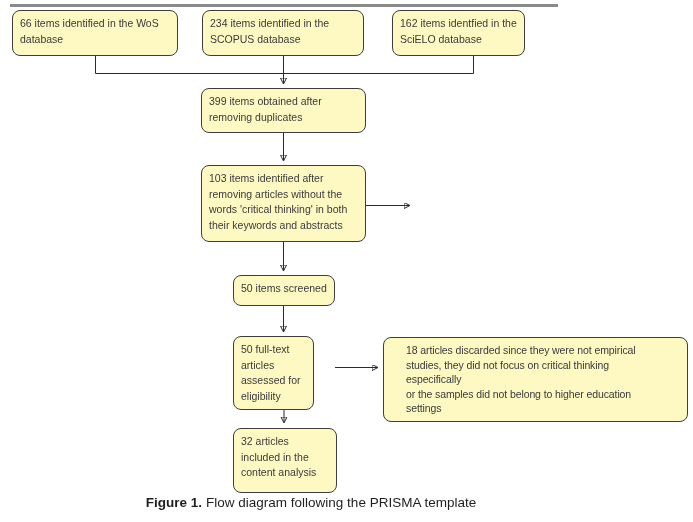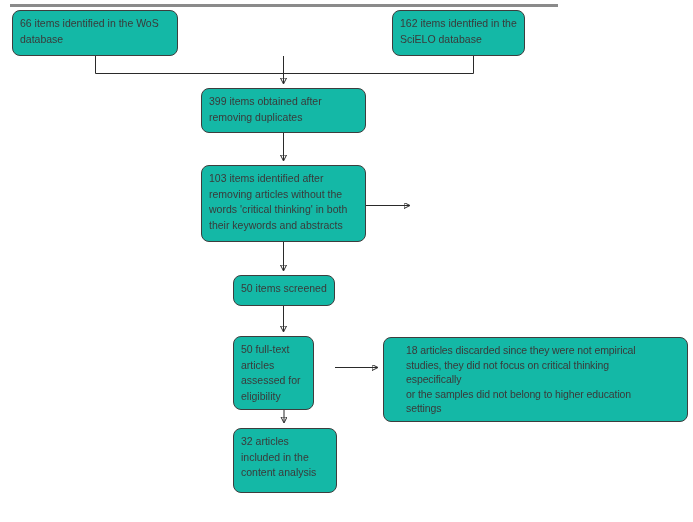--- a/index.html
+++ b/index.html
@@ -33,21 +33,21 @@
   }
   svg.connectors path {
     stroke: #2a2a2a;
     stroke-width: 1;
     fill: none;
   }
   .node {
     position: absolute;
     z-index: 2;
     box-sizing: border-box;
-    background: #14b8a6;
+    background: #fef9c3;
     border: 1px solid #3d3d3d;
     border-radius: 8px;
     padding: 5px 7px;
     color: #3a3a3a;
     font-size: 10.5px;
     line-height: 15.5px;
   }
   .node span {
     white-space: pre-line;
     display: block;
@@ -94,20 +94,24 @@
     <path d="M283.5,306 V331" marker-end="url(#arrow)"></path>
     <path d="M335,367.5 H377" marker-end="url(#arrow)"></path>
     <path d="M284,397 V422" marker-end="url(#arrow)"></path>
   </svg>
 
   <div class="node" style="left:12px;  top:10px;  width:166px; min-height:46px;">
     <span>66 items identified in the WoS
 database</span>
   </div>
 
+  <div class="node" style="left:202px; top:10px;  width:162px; min-height:46px;">
+    <span>234 items identified in the
+SCOPUS database</span>
+  </div>
 
   <div class="node" style="left:392px; top:10px;  width:133px; min-height:46px;">
     <span>162 items identfied in the
 SciELO database</span>
   </div>
 
   <div class="node" style="left:201px; top:88px;  width:165px; min-height:45px;">
     <span>399 items obtained after
 removing duplicates</span>
   </div>
@@ -135,14 +139,17 @@
 studies, they did not focus on critical thinking especifically
 or the samples did not belong to higher education settings</span>
   </div>
 
   <div class="node" style="left:233px; top:428px; width:104px; min-height:65px;">
     <span>32 articles
 included in the
 content analysis</span>
   </div>
 
+  <div class="caption">
+    <span class="cap-label">Figure 1.</span><span class="cap-text">Flow diagram following the PRISMA template</span>
+  </div>
 
 </div>
 
 </body></html>

